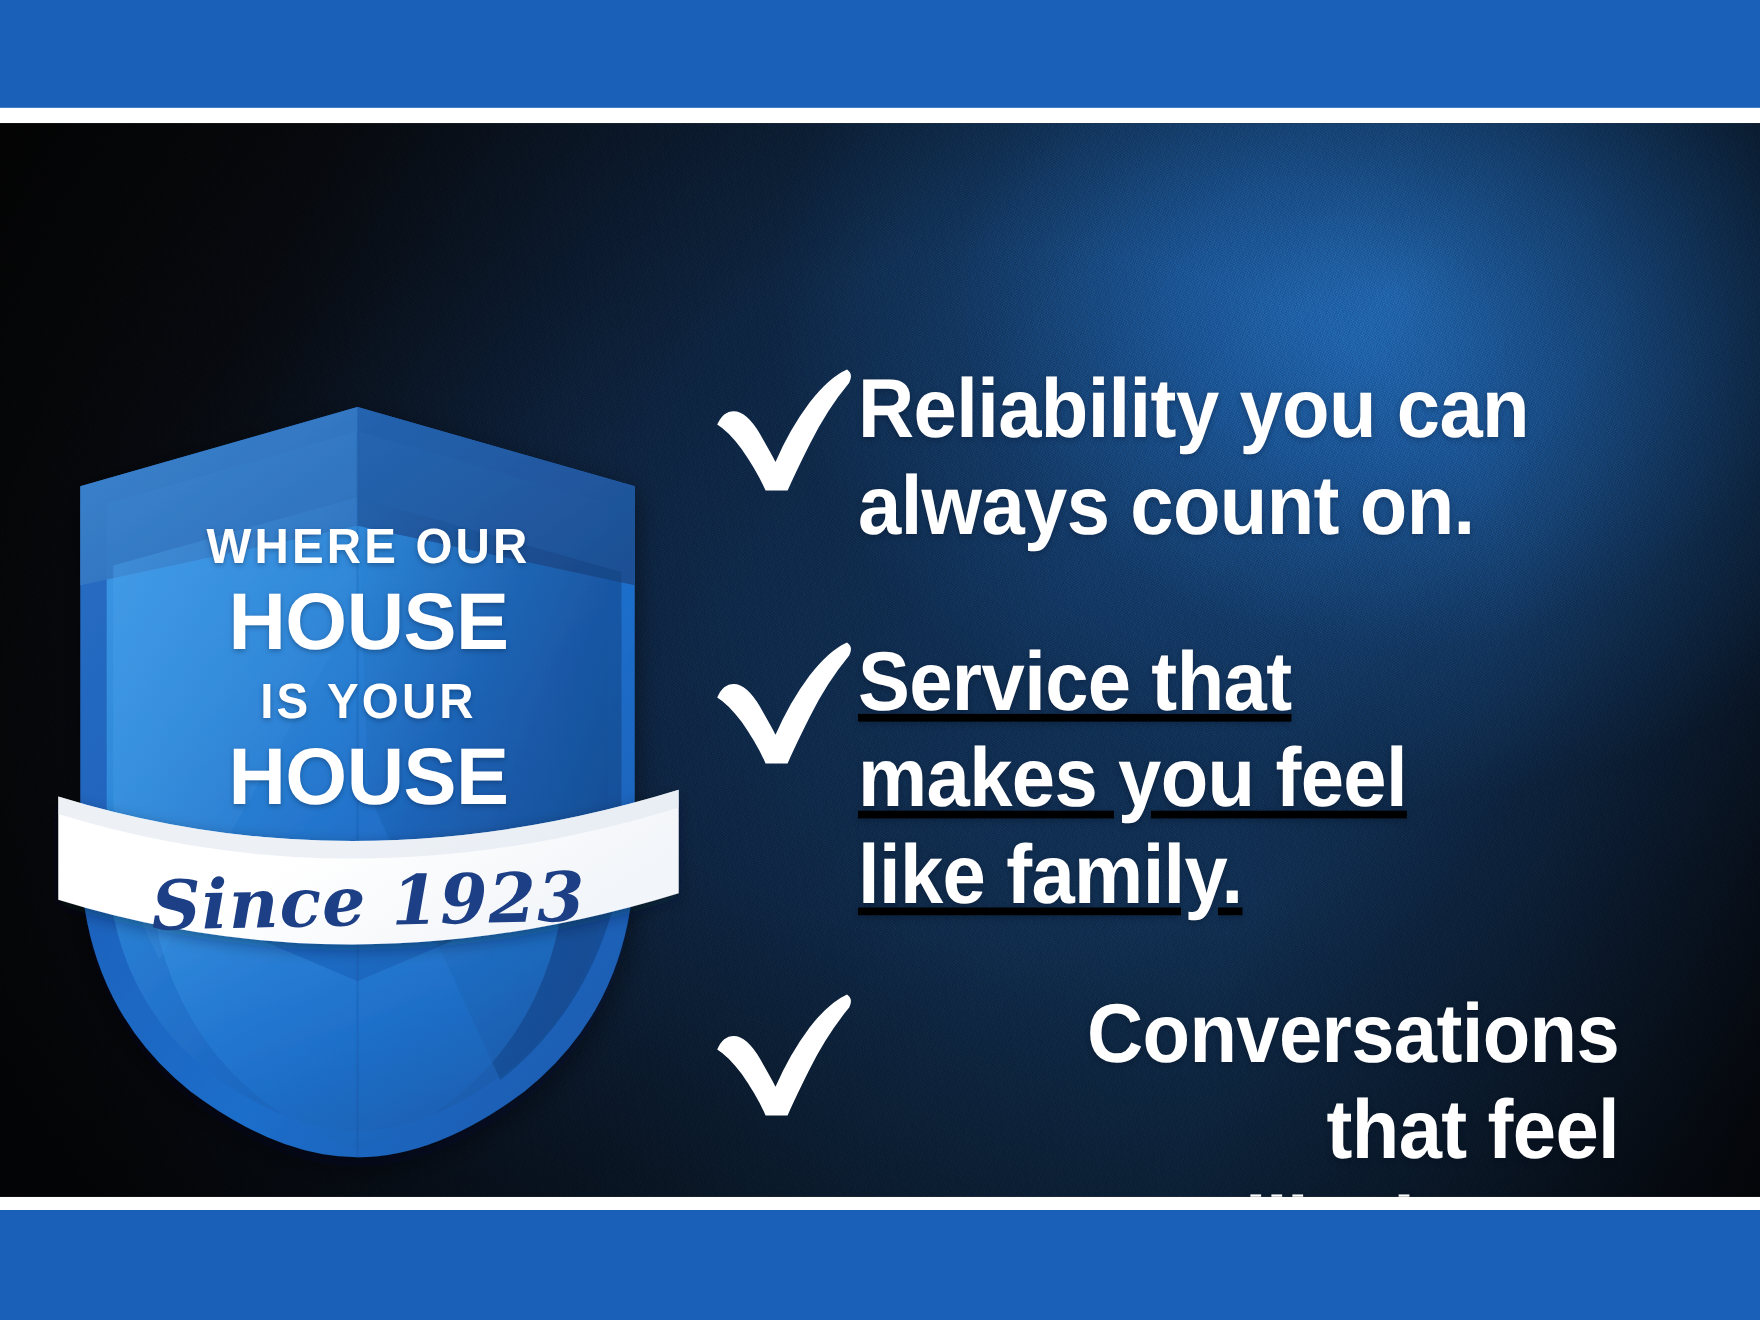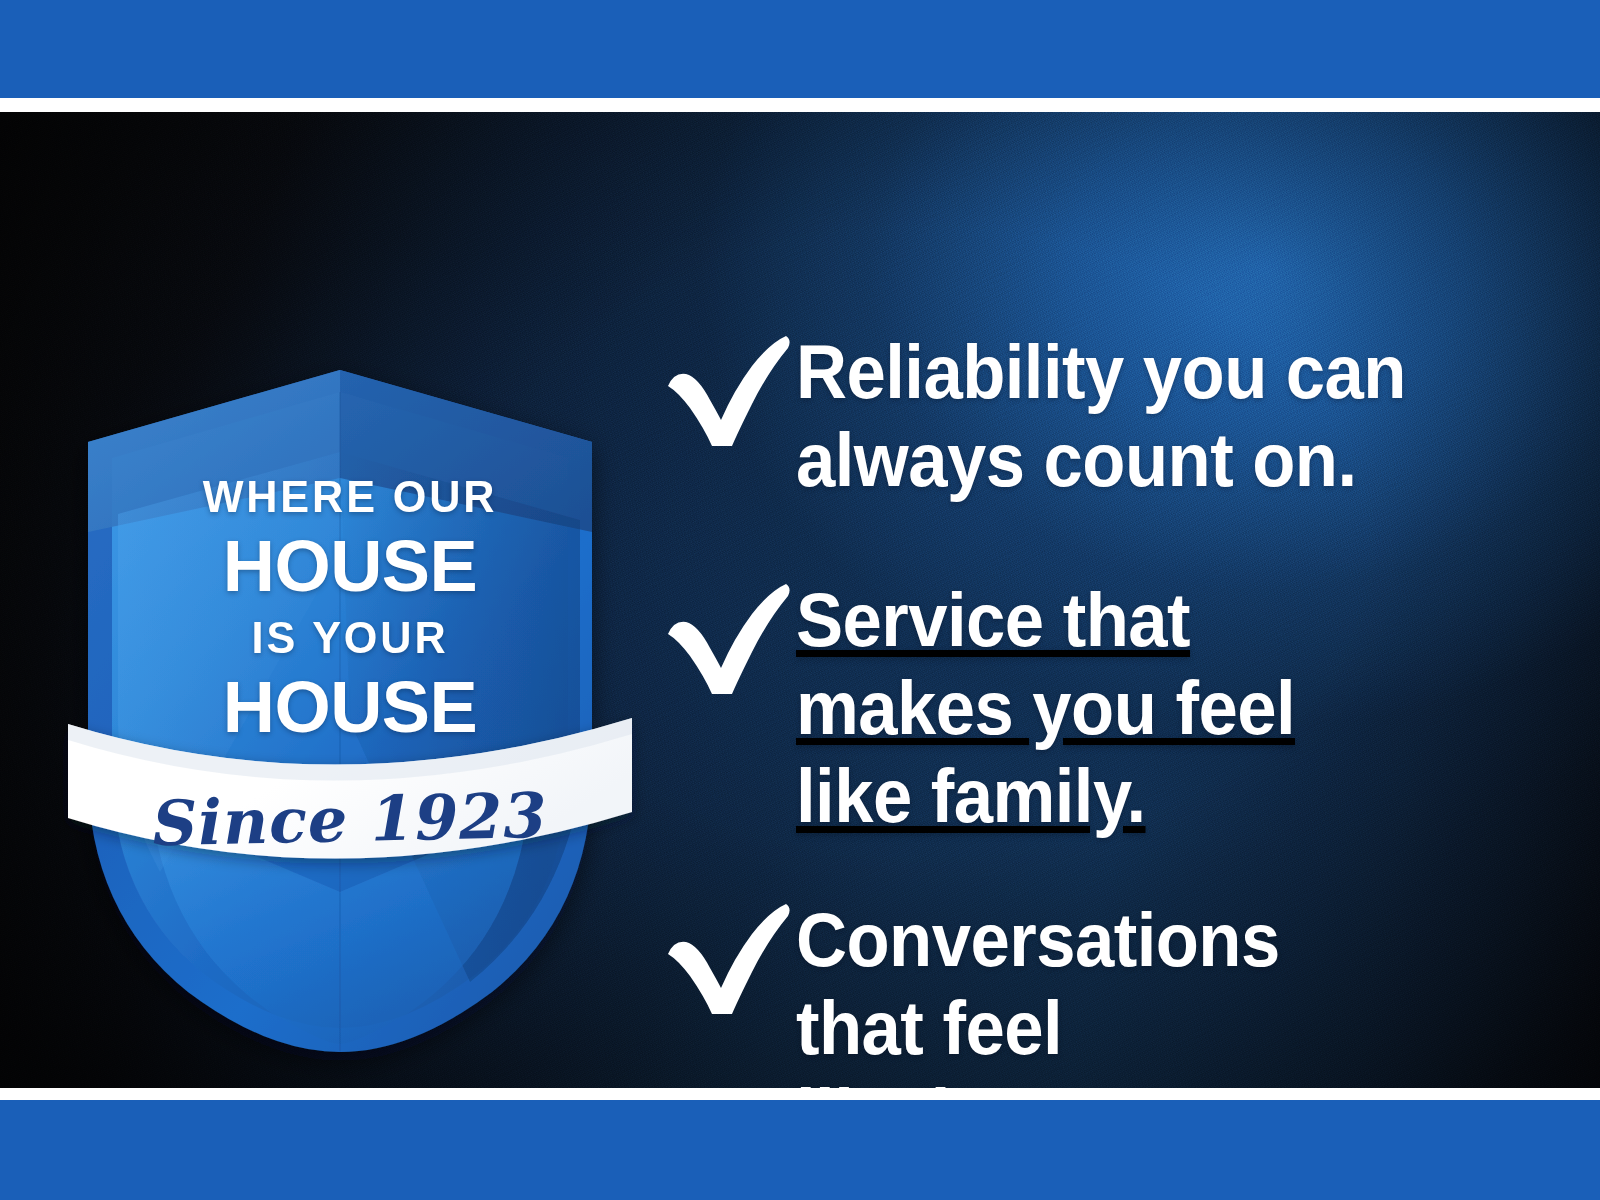--- a/index.html
+++ b/index.html
@@ -45,21 +45,21 @@
     background-image:
       repeating-linear-gradient(151deg, rgba(255,255,255,.13) 0px, rgba(255,255,255,.13) 1px, rgba(0,0,0,.12) 1px, rgba(0,0,0,.12) 2px),
       repeating-linear-gradient(11deg, rgba(255,255,255,.10) 0px, rgba(255,255,255,.10) 1px, rgba(0,0,0,.10) 1px, rgba(0,0,0,.10) 2px);
   }
   .vignette{
     position:absolute;inset:0;
     background:radial-gradient(ellipse 1150px 820px at 58% 44%, rgba(0,0,0,0) 38%, rgba(0,0,0,.40) 76%, rgba(0,0,0,.70) 100%);
   }
 
   
-  .badge{position:absolute;left:40px;top:140px;width:620px;height:830px;}
+  .badge{position:absolute;left:25px;top:140px;width:620px;height:830px;}
   .badge svg{display:block;width:100%;height:100%;overflow:visible;}
 
   .badge-text{position:absolute;left:0;top:0;width:620px;height:830px;pointer-events:none;}
   .bt-line{
     position:absolute;width:100%;text-align:center;color:#ffffff;
     font-weight:800;line-height:1;white-space:nowrap;
     font-family:"Liberation Sans", sans-serif;
     text-shadow:0 2px 5px rgba(5,25,55,.35);
   }
   .bt-small{font-size:45px;letter-spacing:3.0px;transform:scaleX(.96);}
@@ -71,25 +71,25 @@
 
   .bt-script{
     position:absolute;top:537px;width:100%;text-align:center;
     color:#1d3f85;font-size:62px;line-height:1;
     font-family:"DejaVu Serif", serif;
     font-style:italic;font-weight:700;letter-spacing:1px;
     transform:rotate(-1.2deg);
   }
 
   
-  .bullets{position:absolute;left:660px;top:112px;width:880px;height:976px;}
+  .bullets{position:absolute;left:644px;top:112px;width:880px;height:976px;}
   .bullet{position:absolute;left:0;width:880px;display:flex;align-items:flex-start;}
   .b1{top:104px;}
   .b2{top:352px;text-decoration:underline;}
-  .b3{top:672px;}
+  .b3{top:672px;text-align:right;}
 
   .check{
     position:relative;flex:0 0 auto;width:136px;height:118px;margin-top:6px;
   }
   .check svg{display:block;width:136px;height:118px;overflow:visible;}
 
   .btext{
     flex:1 1 auto;color:#ffffff;font-weight:700;
     font-family:"Liberation Sans", sans-serif;
     font-size:76px;line-height:88px;letter-spacing:-0.6px;

